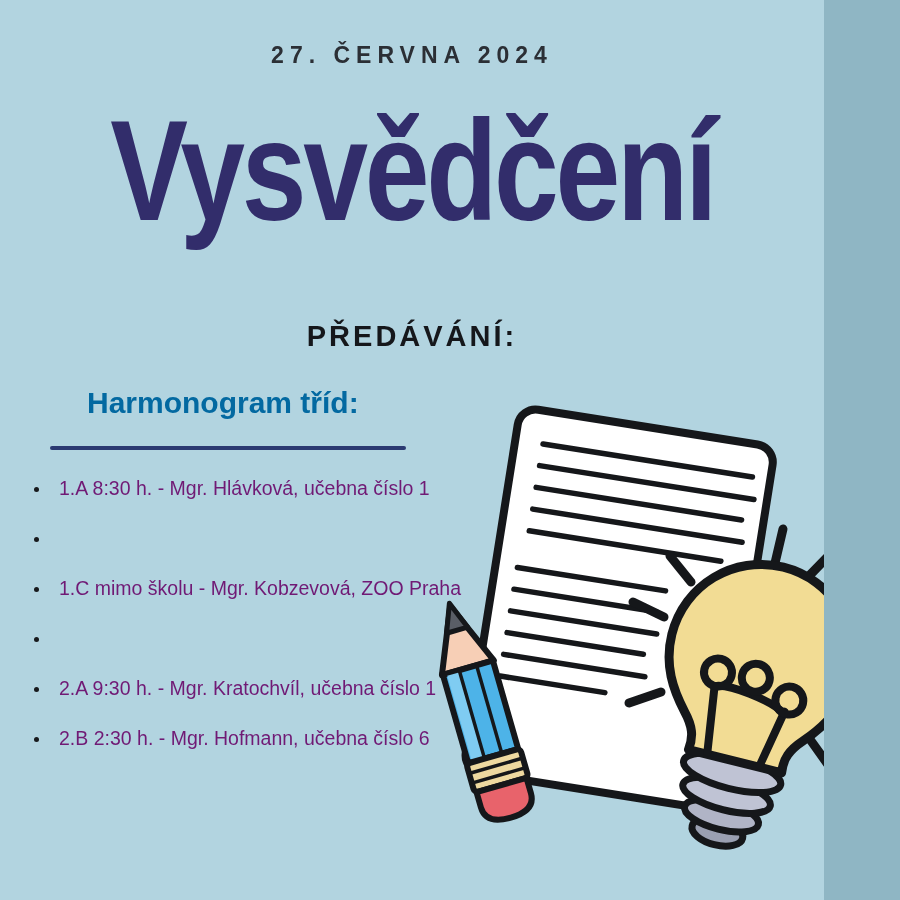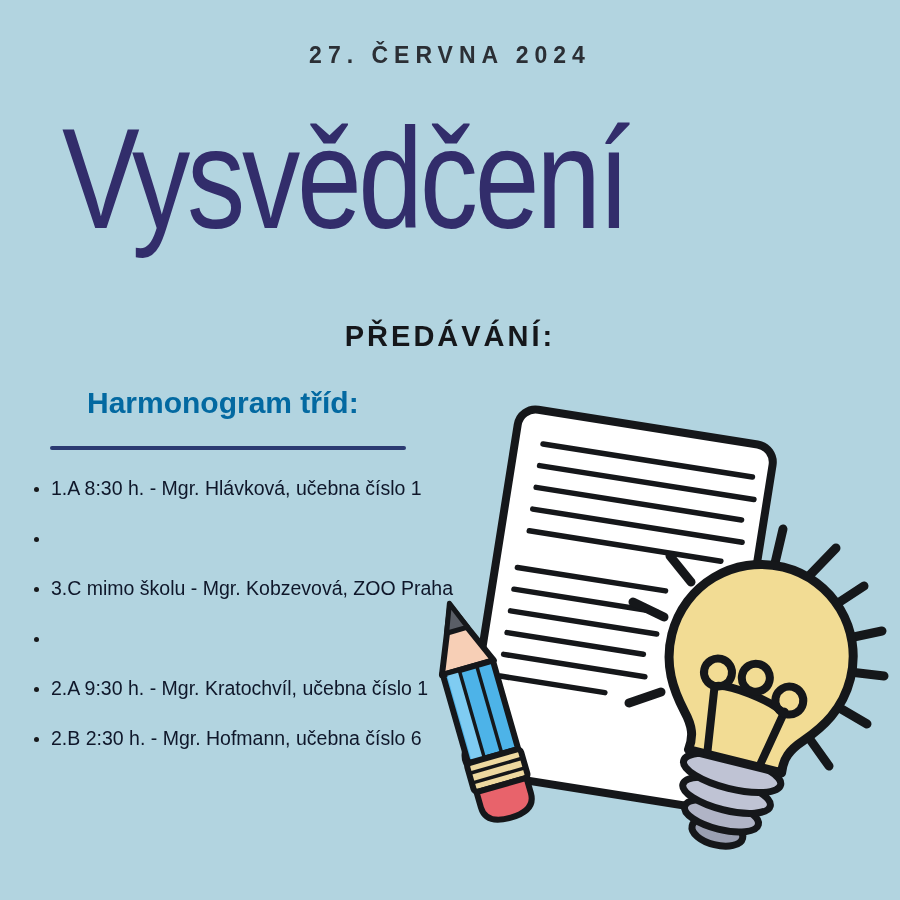--- a/index.html
+++ b/index.html
@@ -1,31 +1,31 @@
 <!DOCTYPE html>
 <html><head>
 <meta charset="utf-8">
 <style>
   * { margin:0; padding:0; box-sizing:border-box; }
   html,body { background:#8fb6c4; }
   .poster {
-    position:relative; width:900px; height:900px;
+    position:relative; width:824px; height:900px;
     background:#b2d4e0; overflow:hidden;
     font-family:"Liberation Sans", sans-serif;
     color:#17191c;
   }
   .date {
     position:absolute; top:42px; left:0; width:100%;
     text-align:center; font-size:23px; font-weight:600;
     letter-spacing:6px; color:#2b2f35;
   }
   .title {
-    position:absolute; top:108px; left:0; width:100%;
-    line-height:1; color:#322d6b;
-    font-size:142px; font-weight:normal; white-space:nowrap;
+    position:absolute; top:100px; left:0; width:100%;
+    text-align:center; line-height:1; color:#322d6b;
+    font-size:142px; font-weight:bold; white-space:nowrap;
   }
   .title-inner {
     display:inline-block; transform:scaleX(.82);
     transform-origin:50% 50%; letter-spacing:-4px;
   }
   .subtitle {
     position:absolute; top:280px; left:0; width:100%;
     text-align:center; font-size:29px; font-weight:bold;
     letter-spacing:3px; color:#15171b;margin-top:40px;
   }
@@ -35,23 +35,23 @@
   }
   .divider {
     position:absolute; top:446px; left:50px;
     width:356px; height:4px; background:#2b3a72; border-radius:2px;
   }
   .schedule-list {
     position:absolute; top:477px; left:34px; width:440px;
     list-style:none;
   }
   .schedule-list li {
-    display:flex; align-items:center; gap:12px;
+    display:flex; align-items:center; gap:20px;
     height:22px; margin-bottom:28px;
-    font-size:19.5px; color:#0f172a;
+    font-size:19.5px; color:#701a75;
   }
   .dot {
     flex:0 0 auto; width:5px; height:5px; border-radius:50%;
     background:#17191c; margin-top:2px;
   }
   .illustration {
     position:absolute; left:420px; top:380px;
     width:480px; height:520px; overflow:visible;
     pointer-events:none;
   }
@@ -76,21 +76,21 @@
   <ul class="schedule-list">
     <li>
         <span class="dot"></span>
         <span>1.A 8:30 h. - Mgr. Hlávková, učebna číslo 1</span>
       </li>
     <li>
         <span class="dot"></span>
       </li>
     <li>
         <span class="dot"></span>
-        <span>3.C mimo školu - Mgr. Kobzevová, ZOO Praha</span>
+        <span>1.C mimo školu - Mgr. Kobzevová, ZOO Praha</span>
       </li>
     <li>
         <span class="dot"></span>
       </li>
     <li>
         <span class="dot"></span>
         <span>2.A 9:30 h. - Mgr. Kratochvíl, učebna číslo 1</span>
       </li>
     <li>
         <span class="dot"></span>

